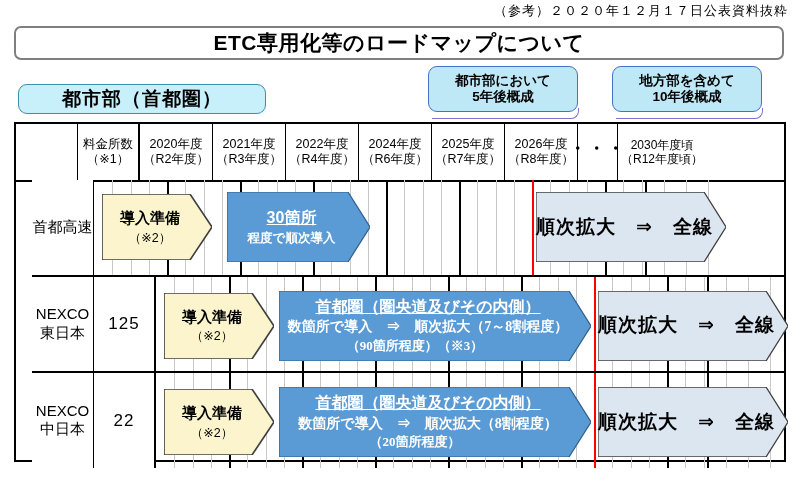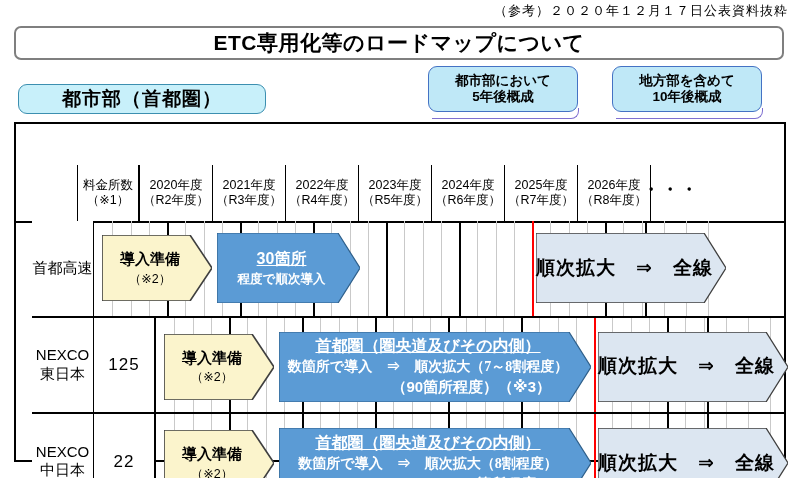--- a/index.html
+++ b/index.html
@@ -110,21 +110,20 @@
     width: 772px;
     height: 340px;
     box-sizing: border-box;
     border: 2.5px solid #000000;
     background: #ffffff;
   }
 
   .table-inner {
     position: absolute;
     inset: 0;
-    margin-top: 41px;
   }
 
   
   .header-row {
     position: absolute;
     left: 0; top: 0; right: 0;
     height: 56px;
     border-bottom: 2.5px solid #000000;
     display: flex;
   }
@@ -241,21 +240,21 @@
 
   .chev-prep .l1 { font-size: 15px; font-weight: bold; }
   .chev-prep .l2 { font-size: 12.5px; margin-top: 2px; }
 
   .chev-main { color: #ffffff; }
   .chev-main .l1 { font-size: 16px; font-weight: bold; text-decoration: underline; }
   .chev-main .l2 { font-size: 12.5px; font-weight: bold; margin-top: 1px; }
   .chev-main .l3 { font-size: 11px; font-weight: bold; margin-top: 1px; }
   .chev-main.wide .l1 { font-size: 16px; }
   .chev-main.wide .l2 { font-size: 14px; text-decoration: none; font-family: Liberation Serif, serif; }
-  .chev-main.wide .l3 { font-size: 15px; text-align: right; padding-right: 26px; }
+  .chev-main.wide .l3 { font-size: 13px; padding-right: 26px; font-family: Liberation Serif, serif; }
 
   .chev-future .l1 { font-size: 19px; font-weight: bold; letter-spacing: 1px; }
 </style>
 </head>
 <body>
 
 <div class="header-note">（参考）２０２０年１２月１７日公表資料抜粋</div>
 
 <div class="title-bar">
   <div class="title-text">ETC専用化等のロードマップについて</div>
@@ -292,36 +291,36 @@
       </div>
       <div class="hcell" style="width:73px">
         <span>2021年度</span>
         <span>（R3年度）</span>
       </div>
       <div class="hcell" style="width:73px">
         <span>2022年度</span>
         <span>（R4年度）</span>
       </div>
       <div class="hcell" style="width:73px">
-        <span>2023年度</span>
-        <span>（R5年度）</span>
-      </div>
-      <div class="hcell" style="width:73px">
         <span>2024年度</span>
         <span>（R6年度）</span>
       </div>
       <div class="hcell" style="width:73px">
         <span>2025年度</span>
         <span>（R7年度）</span>
       </div>
       <div class="hcell" style="width:73px">
         <span>2026年度</span>
         <span>（R8年度）</span>
       </div>
       <div class="hcell ellipsis" style="width:40px">・・・</div>
+      <div class="hcell small" style="width:88px">
+        <span>2030年度頃</span>
+        <span>（R12年度頃）</span>
+      </div>
     </div>
 
     <div class="body-area">
 
       <div class="data-row">
         <div class="name-cell" style="width:62px">
           <span>首都高速</span>
         </div>
         <div class="timeline-cell">
 
@@ -366,21 +365,21 @@
           <div class="chev chev-prep" style="left:8px; top:14px; width:110px; height:66px;">
             <svg class="shape" viewBox="0 0 110 66" preserveAspectRatio="none">
               <polygon points="0,0 88,0 110,33 88,66 0,66" fill="#fbf4cc" stroke="#3f3f3f" stroke-width="1.6"></polygon>
             </svg>
             <div class="label">
               <span class="l1">導入準備</span>
               <span class="l2">（※2）</span>
             </div>
           </div>
 
-          <div class="chev chev-main" style="left:123px; top:12px; width:143px; height:70px;">
+          <div class="chev chev-main" style="left:133px; top:12px; width:143px; height:70px;">
             <svg class="shape" viewBox="0 0 143 70" preserveAspectRatio="none">
               <polygon points="0,0 121,0 143,35 121,70 0,70" fill="#5b9bd5" stroke="#2e5f8a" stroke-width="1.2"></polygon>
             </svg>
             <div class="label">
               <span class="l1">30箇所</span>
               <span class="l2">程度で順次導入</span>
             </div>
           </div>
 
 

